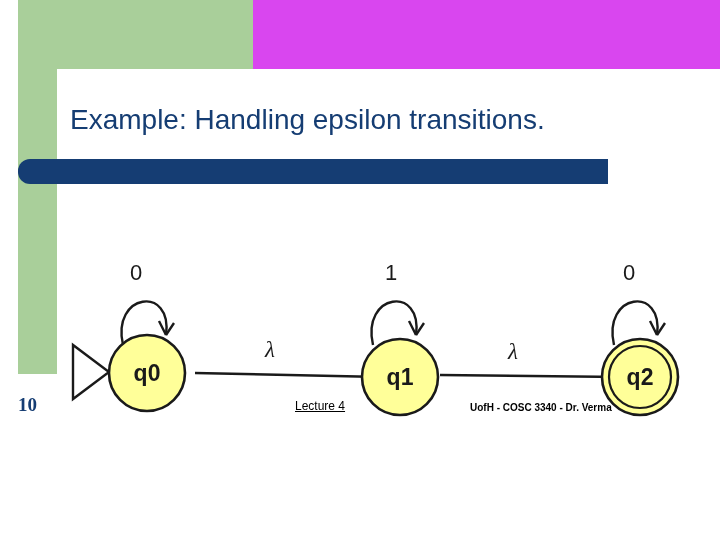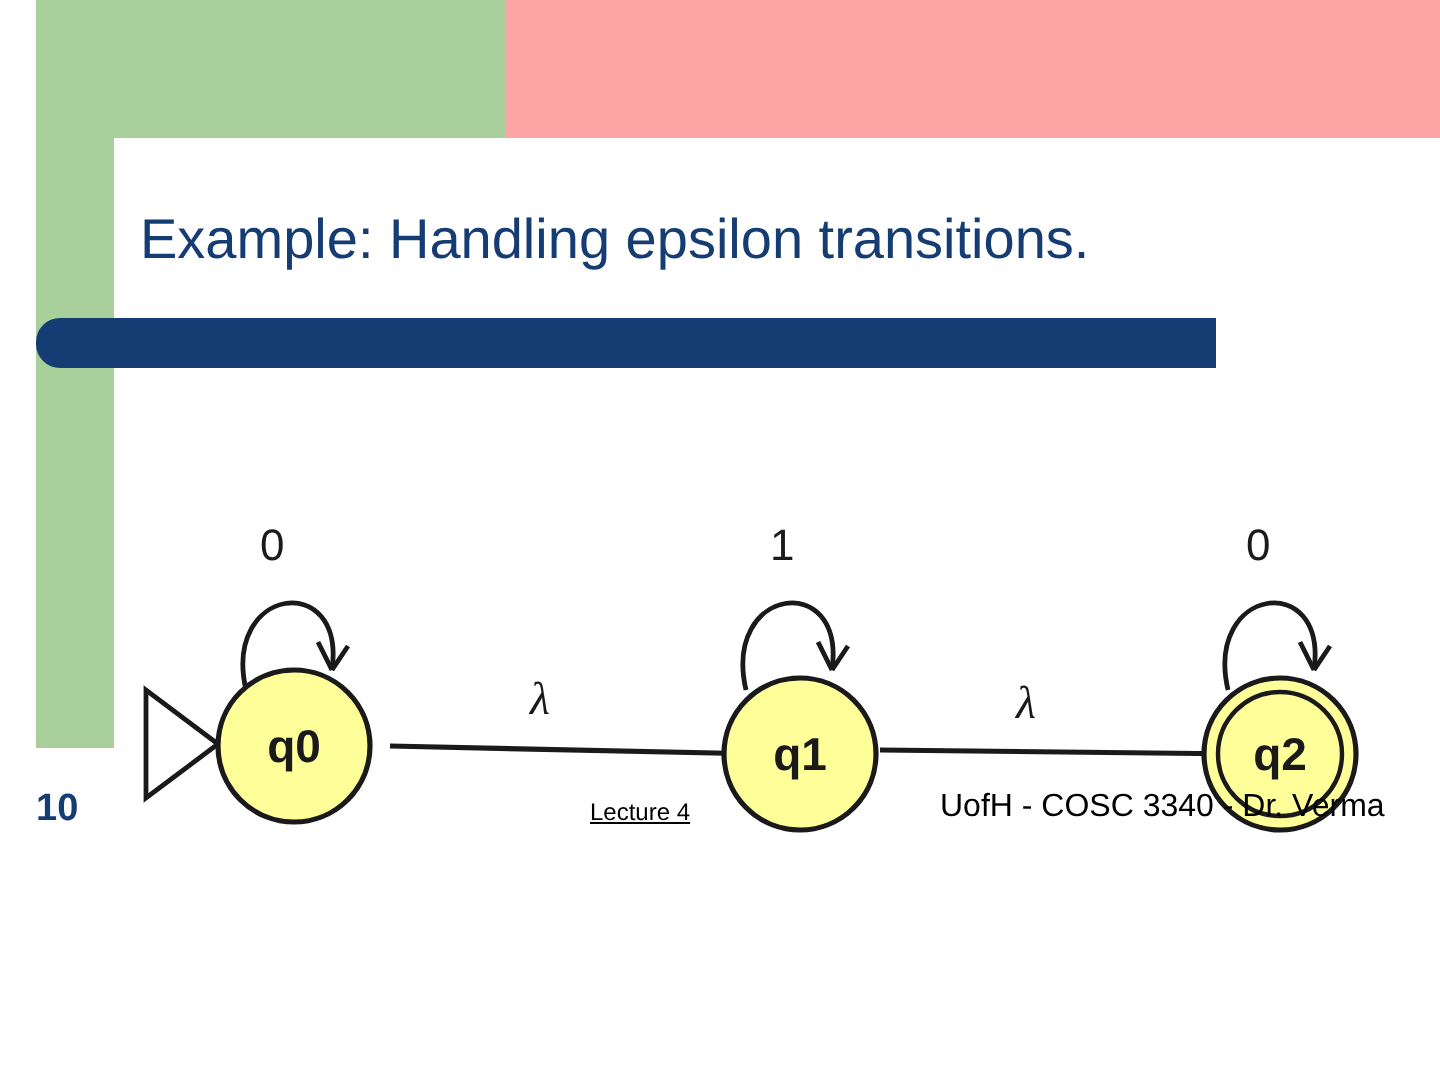--- a/index.html
+++ b/index.html
@@ -4,21 +4,21 @@
 <style>
   html, body {
     margin: 0;
     padding: 0;
     background: #ffffff;
   }
   #slide {
     position: relative;
     width: 720px;
     height: 430px;
-    background: #fca5a5;
+    background: #d946ef;
     overflow: hidden;
     font-family: "Liberation Sans", sans-serif;
   }
   
   .green-band {
     position: absolute;
     left: 0;
     top: 0;
     width: 253px;
     height: 540px;
@@ -69,35 +69,37 @@
     white-space: nowrap;
   }
   
   .page-number {
     position: absolute;
     left: 18px;
     bottom: 14px;
     font-size: 19px;
     font-weight: bold;
     color: #153d73;
+    font-family: Liberation Serif, serif;
   }
   .footer-left {
     position: absolute;
     left: 295px;
     bottom: 17px;
     font-size: 12px;
     color: #000000;
     text-decoration: underline;
   }
   .footer-right {
     position: absolute;
     left: 470px;
     bottom: 17px;
-    font-size: 16px;
+    font-size: 10px;
     color: #000000;
+    font-weight: bold;
   }
   
   .diagram {
     position: absolute;
     left: 55px;
     top: 235px;
     width: 640px;
     height: 215px;
   }
   .diagram svg {

